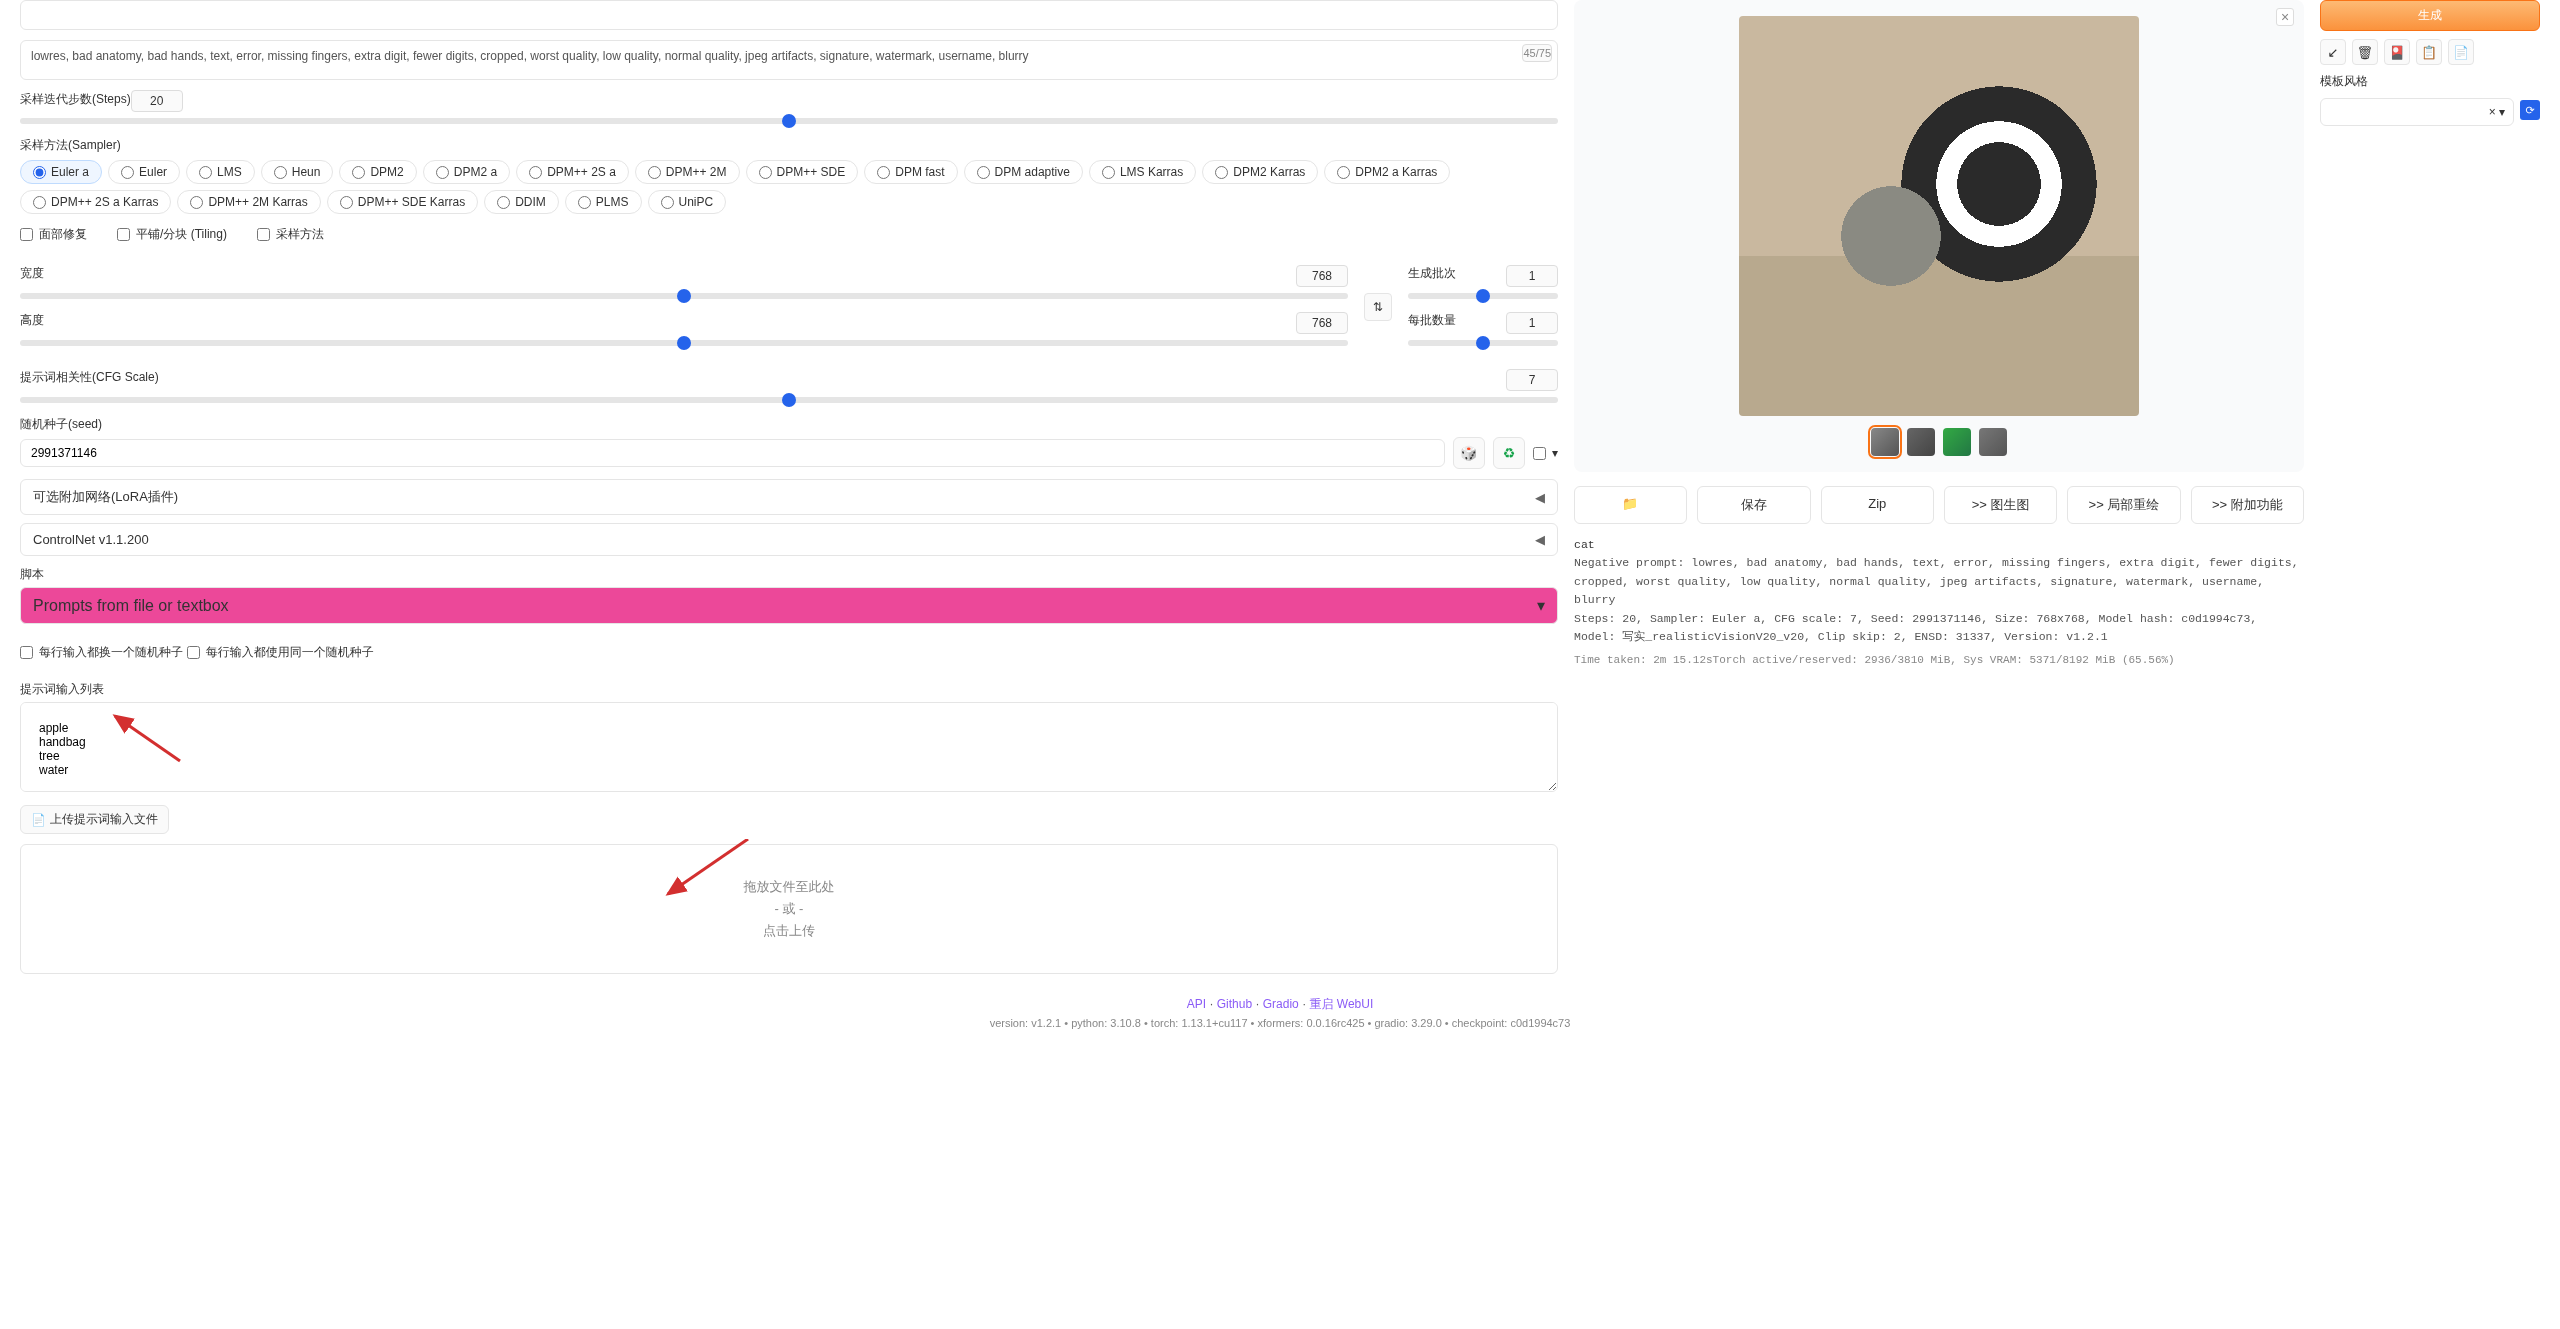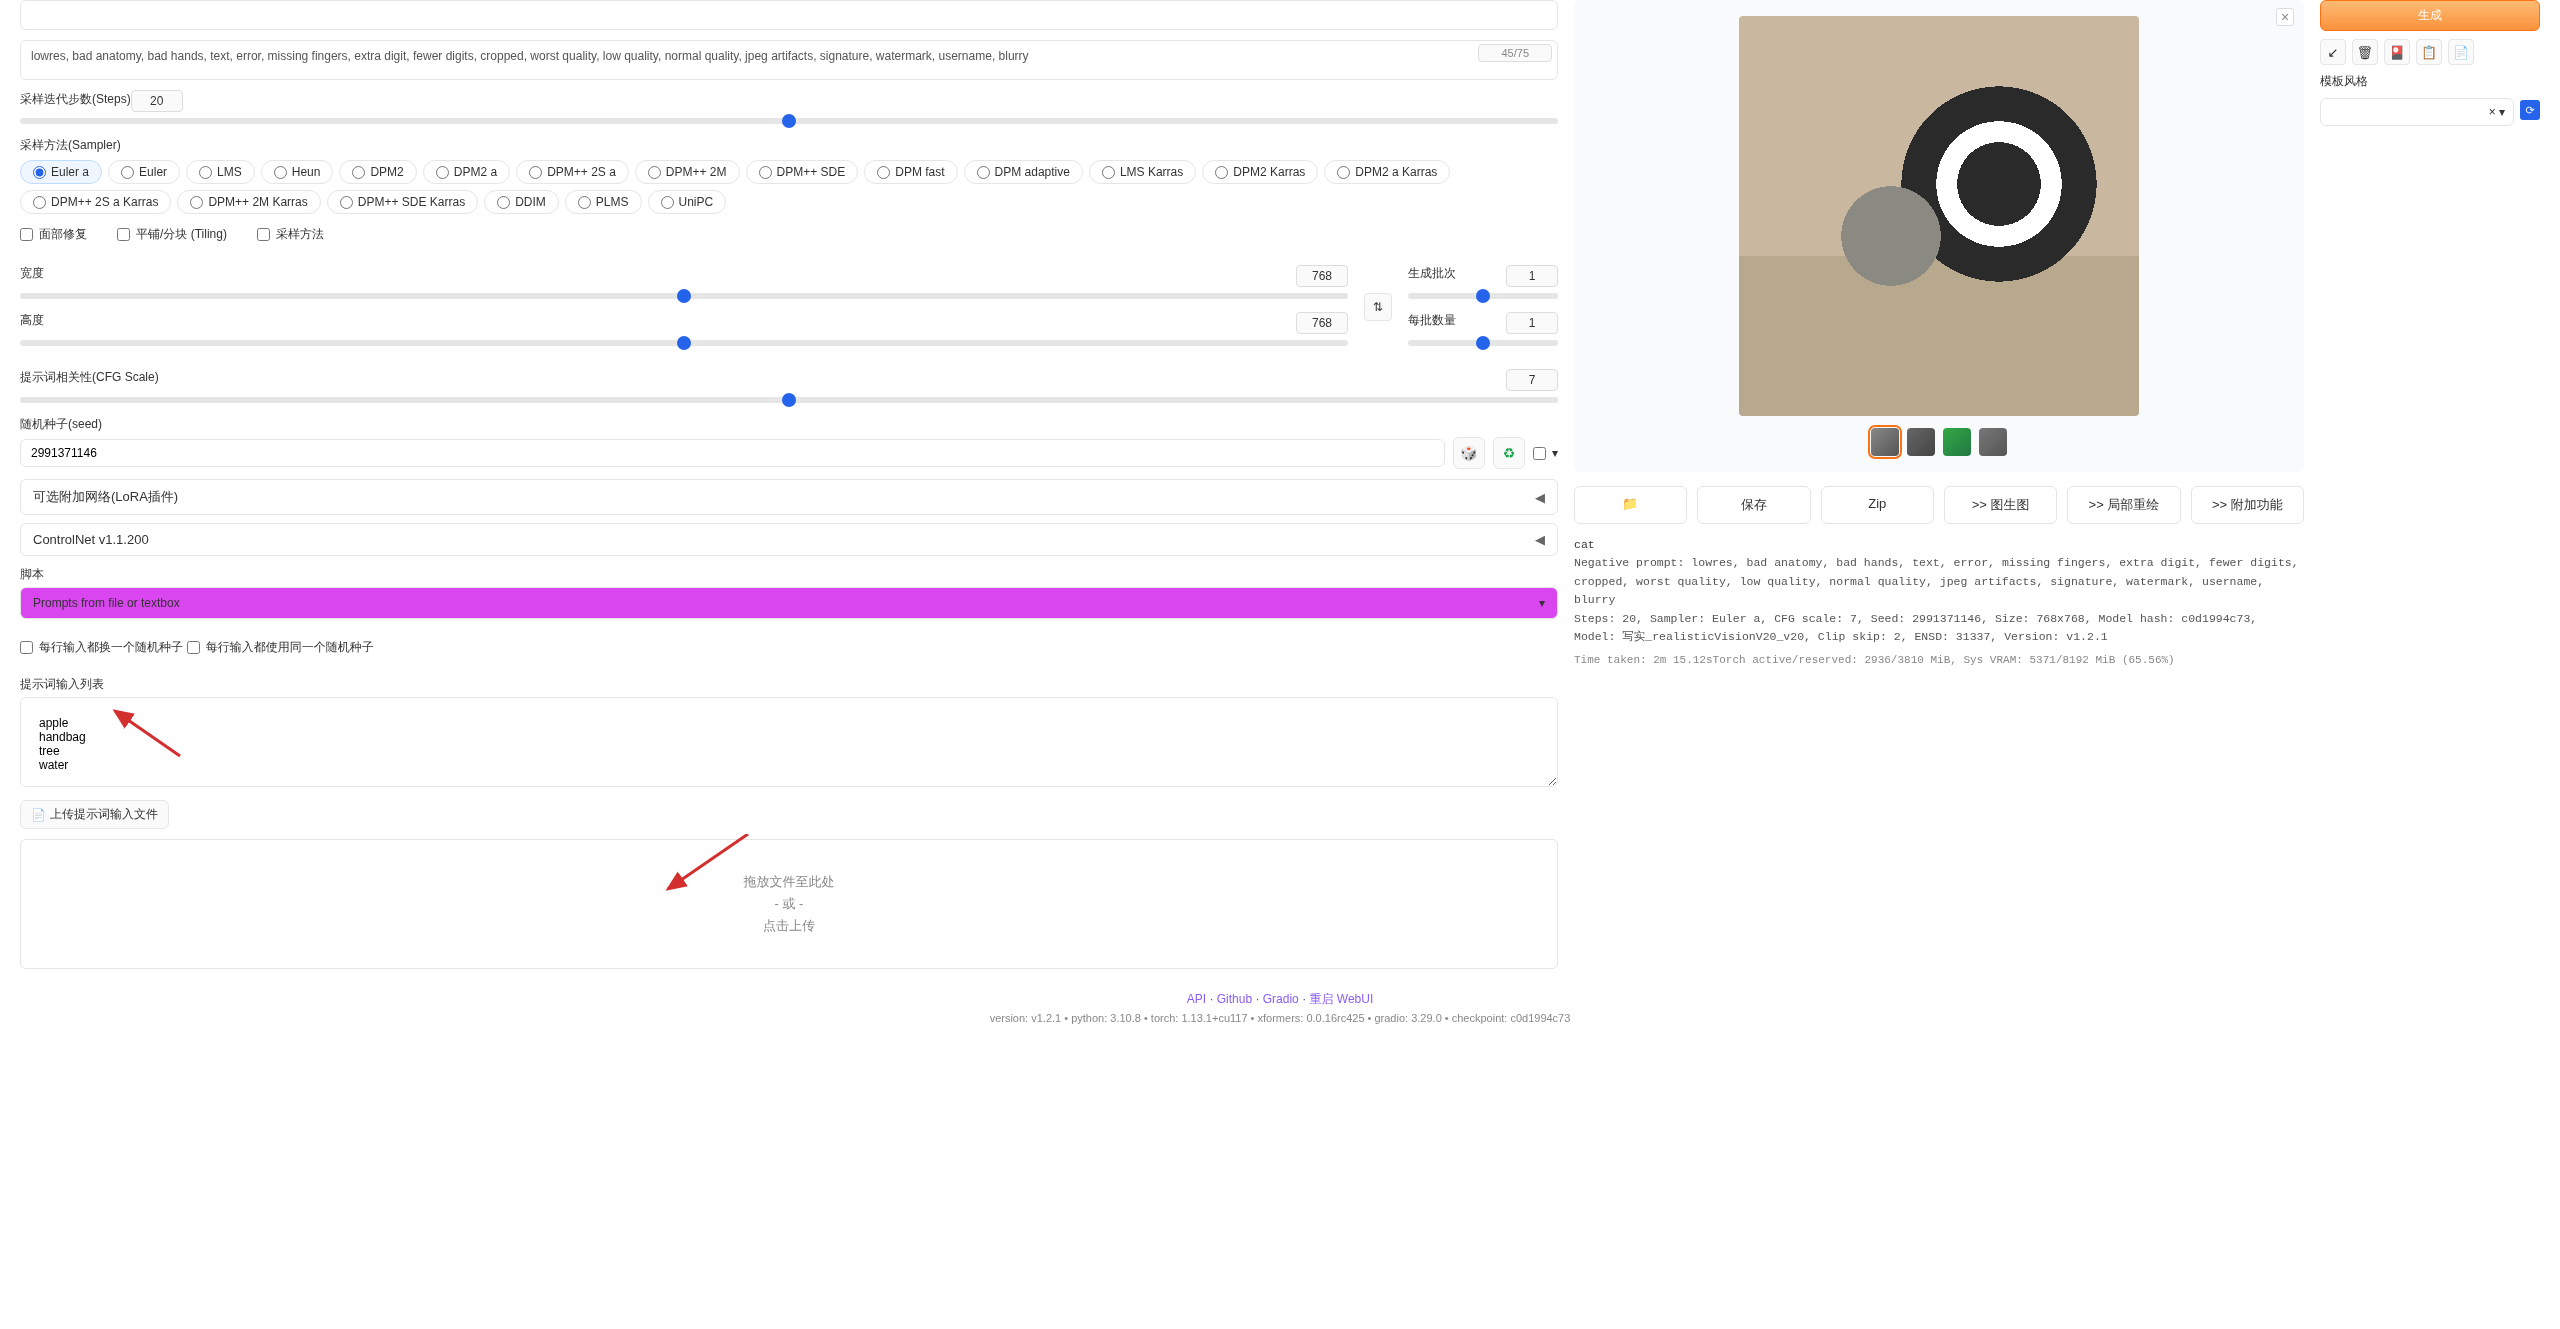--- a/index.html
+++ b/index.html
@@ -3,21 +3,21 @@
 <meta charset="utf-8">
 <style>
 * { box-sizing: border-box; margin: 0; padding: 0; }
 body { font-family: -apple-system, "Segoe UI", sans-serif; font-size: 13px; color: #333; background: #fff; padding: 0 20px 40px; }
 .main-layout { display: flex; gap: 16px; }
 .left-col { flex: 1; min-width: 0; }
 .right-col { width: 730px; flex-shrink: 0; }
 .far-right { width: 220px; flex-shrink: 0; }
 
 .textarea-box { border: 1px solid #e5e5e5; border-radius: 6px; padding: 8px 10px; font-size: 12px; color: #555; position: relative; min-height: 40px; }
-.token-count { position: absolute; top: 4px; right: 6px; font-size: 11px; color: #888; border: 1px solid #ddd; padding: 2px 22px; border-radius: 4px; background: #fafafa; }
+.token-count { position: absolute; top: 4px; right: 6px; font-size: 11px; color: #888; border: 1px solid #ddd; padding: 2px 0; border-radius: 4px; background: #fafafa; }
 
 .row { margin: 10px 0; }
 .label { font-size: 12px; color: #333; margin-bottom: 4px; display: block; }
 .num-box { width: 52px; border: 1px solid #ddd; border-radius: 4px; padding: 3px 6px; text-align: center; font-size: 12px; background: #fafafa; }
 
 input[type=range] { -webkit-appearance: none; height: 6px; background: #e5e5e5; border-radius: 3px; outline: none; }
 input[type=range]::-webkit-slider-thumb { -webkit-appearance: none; width: 14px; height: 14px; background: #2563eb; border-radius: 50%; cursor: pointer; }
 input[type=range]::-moz-range-thumb { width: 14px; height: 14px; background: #2563eb; border-radius: 50%; border: none; }
 .range-filled { background: linear-gradient(to right, #2563eb var(--pct,20%), #e5e5e5 var(--pct,20%)); }
 
@@ -35,21 +35,21 @@
 .two-col .col2 { width: 150px; }
 .swap-btn { width: 28px; height: 28px; border: 1px solid #e5e5e5; border-radius: 4px; display: flex; align-items: center; justify-content: center; background: #fafafa; cursor: pointer; align-self: center; font-size: 12px; }
 
 .seed-row { display: flex; gap: 8px; align-items: center; }
 .seed-input { flex: 1; border: 1px solid #e5e5e5; border-radius: 6px; padding: 6px 10px; font-size: 12px; }
 .icon-btn { width: 32px; height: 32px; border: 1px solid #e5e5e5; border-radius: 6px; background: #fafafa; display: flex; align-items: center; justify-content: center; cursor: pointer; font-size: 14px; }
 
 .accordion { border: 1px solid #e5e5e5; border-radius: 6px; padding: 8px 12px; margin: 8px 0; display: flex; justify-content: space-between; align-items: center; font-size: 13px; cursor: pointer; }
 .accordion .chev { color: #666; }
 
-.select-box { width: 100%; border: 1px solid #e5e5e5; border-radius: 6px; padding: 8px 12px; font-size: 12px; background: #d946ef; cursor: pointer; display: flex; justify-content: space-between; align-items: center; }
+.select-box { width: 100%; border: 1px solid #e5e5e5; border-radius: 6px; padding: 8px 12px; font-size: 16px; background: #ec4899; cursor: pointer; display: flex; justify-content: space-between; align-items: center; }
 
 .plain-textarea { width: 100%; border: 1px solid #e5e5e5; border-radius: 6px; padding: 18px; font-size: 12px; font-family: inherit; resize: vertical; min-height: 90px; }
 
 .upload-btn { display: inline-flex; align-items: center; gap: 4px; border: 1px solid #e5e5e5; border-radius: 6px; padding: 5px 10px; font-size: 12px; background: #fafafa; cursor: pointer; }
 
 .dropzone { border: 1px solid #e5e5e5; border-radius: 6px; min-height: 130px; display: flex; flex-direction: column; align-items: center; justify-content: center; color: #888; font-size: 13px; gap: 4px; margin-top: 8px; }
 
 .img-container { background: #f9fafb; border-radius: 8px; padding: 16px; position: relative; }
 .close-x { position: absolute; top: 8px; right: 10px; font-size: 14px; color: #888; cursor: pointer; background: #fff; border: 1px solid #ddd; border-radius: 3px; width: 18px; height: 18px; display: flex; align-items: center; justify-content: center; }
 .gen-image { width: 400px; height: 400px; margin: 0 auto; display: block; border-radius: 4px; background: radial-gradient(circle at 38% 55%, #8a8a82 15%, transparent 15%), radial-gradient(circle at 65% 42%, #2a2a2a 12%, #fff 12%, #fff 18%, #2a2a2a 18%, #2a2a2a 28%, transparent 28%), linear-gradient(#c9b89f 60%, #b8a98e 60%); }

